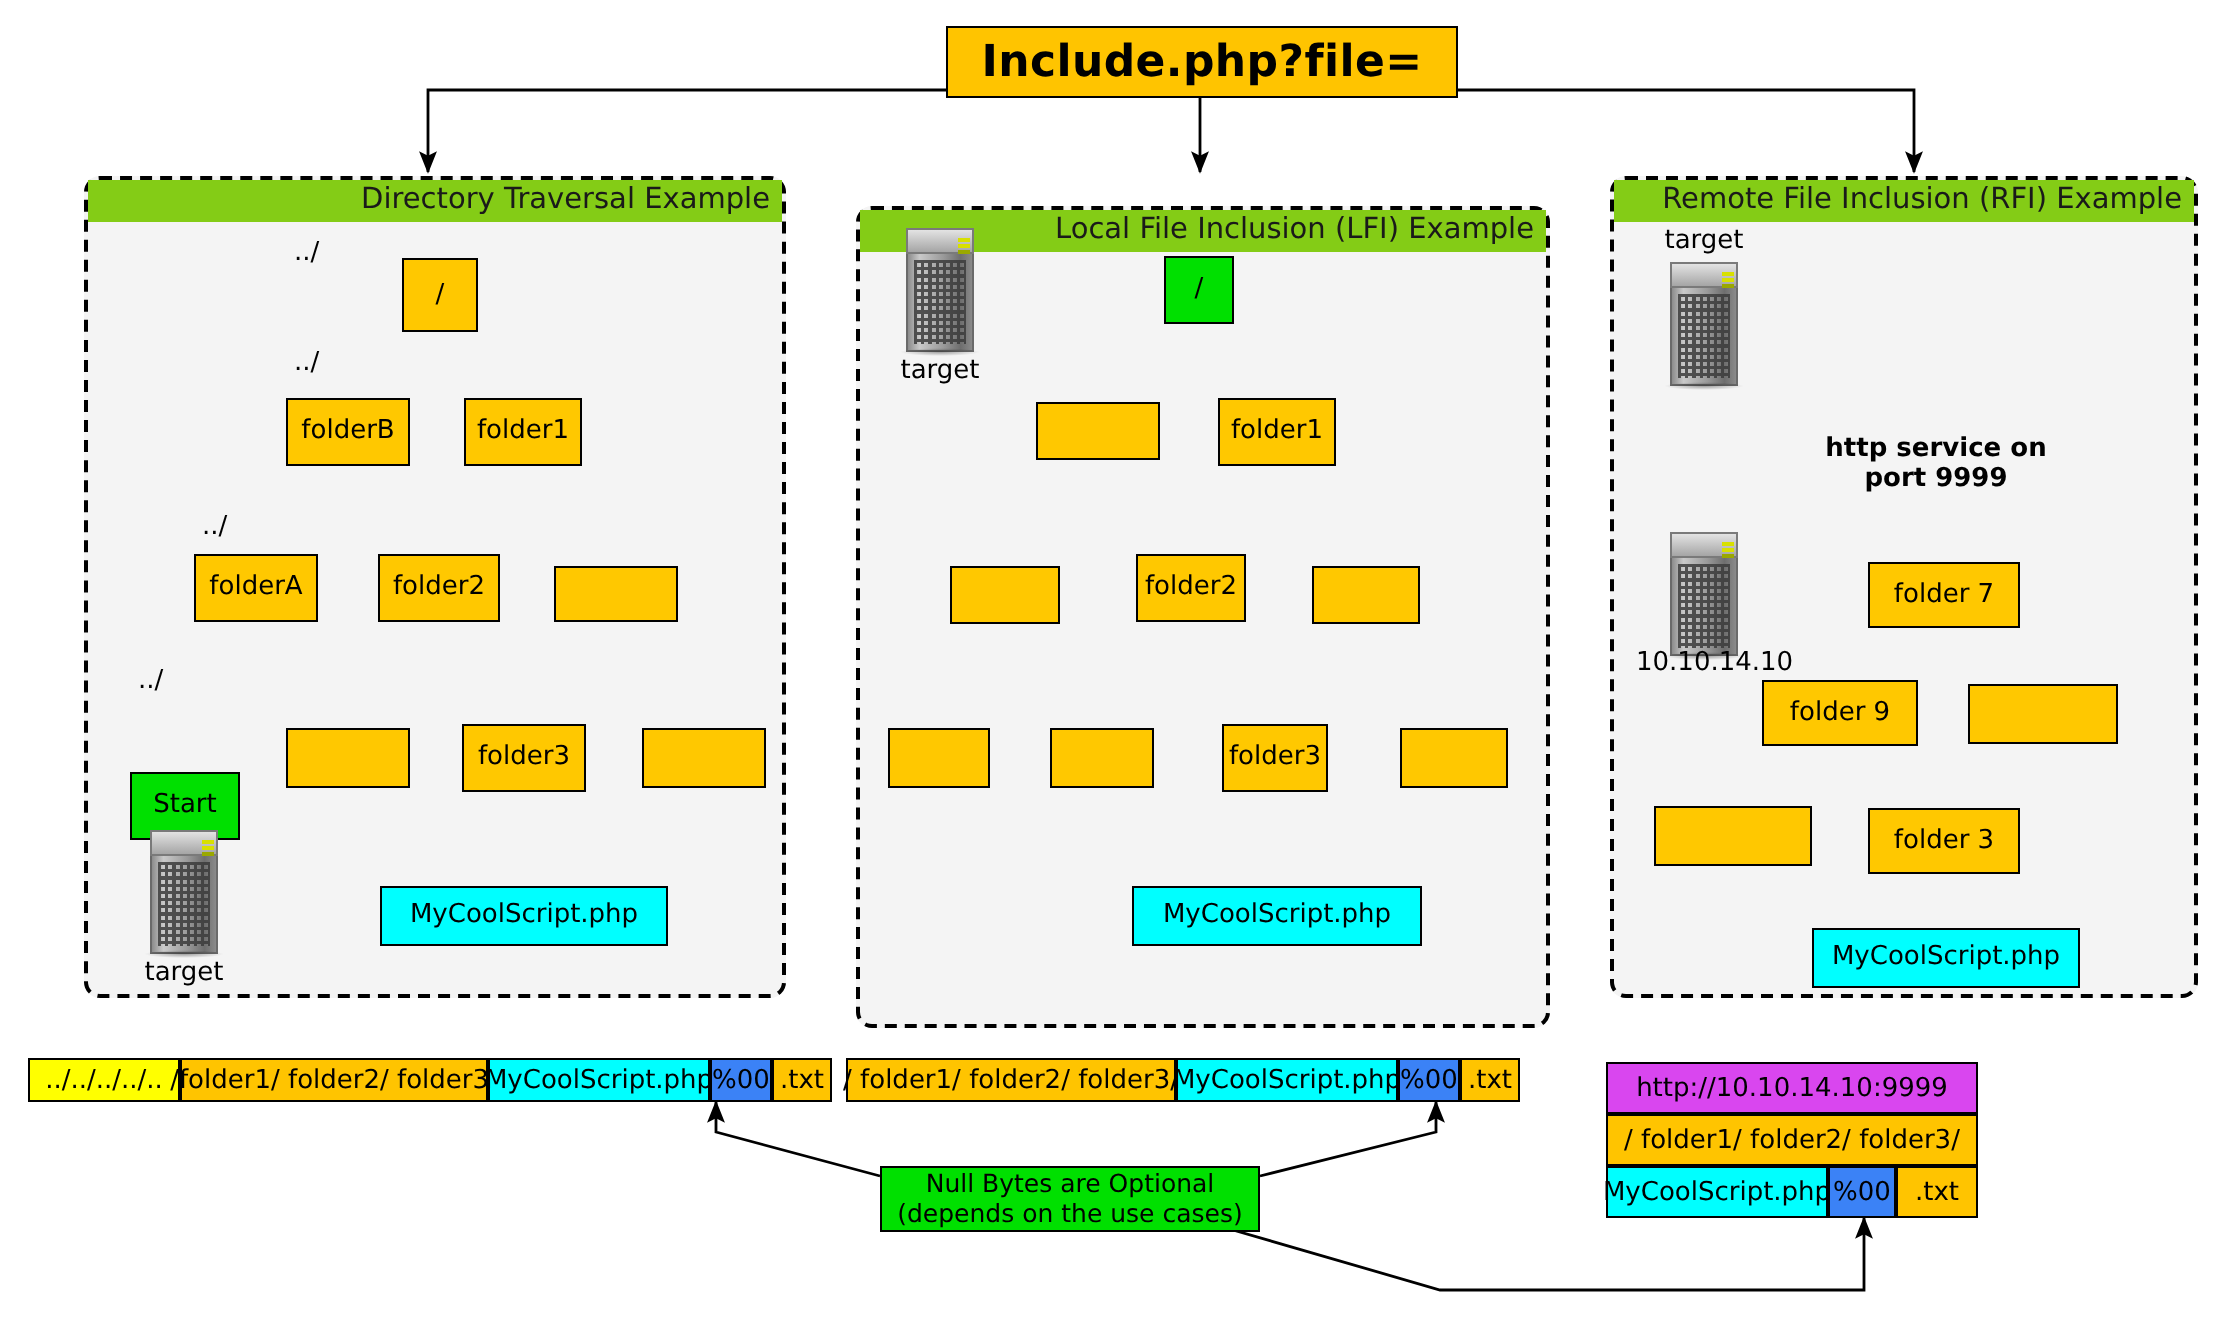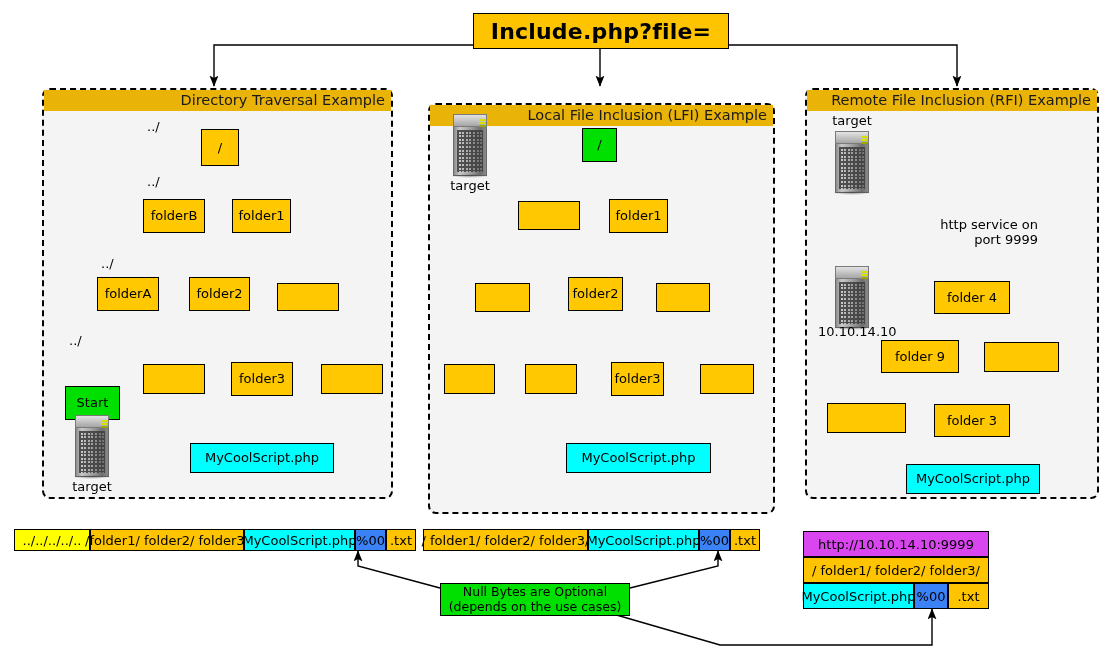--- a/index.html
+++ b/index.html
@@ -2,37 +2,37 @@
 <html><head>
 <meta charset="utf-8">
 <style>
   html,body{margin:0;padding:0;background:#ffffff;}
   body{width:1109px;height:672px;position:relative;overflow:hidden;
        font-family:"DejaVu Sans","Liberation Sans",sans-serif;}
   #stage{position:absolute;left:0;top:0;width:1109px;height:672px;}
   svg.layer{position:absolute;left:0;top:0;width:1109px;height:672px;pointer-events:none;}
 
   .panel{position:absolute;border:2px dashed #000;border-radius:8px;background:#f4f4f4;box-sizing:border-box;}
-  .panel-title{position:absolute;left:0;top:0;right:0;height:21px;background:#eab308;
+  .panel-title{position:absolute;left:0;top:0;right:0;height:21px;background:#84cc16;
                text-align:right;font-size:14.5px;color:#1a1a1a;line-height:21px;padding-right:6px;
                box-sizing:border-box;border-bottom:0;}
 
   .node{position:absolute;box-sizing:border-box;border:1px solid #000;
         display:flex;align-items:center;justify-content:center;
         font-size:13px;color:#000;text-align:center;line-height:1.05;}
   .n-yellow{background:#ffc800;}
   .n-green{background:#00e000;}
   .n-cyan{background:#00ffff;}
 
   .title-box{position:absolute;background:#ffc400;border:1px solid #000;
              font-weight:bold;font-size:22px;color:#000;
              display:flex;align-items:center;justify-content:center;letter-spacing:.2px;}
 
   .plain{position:absolute;font-size:13px;color:#000;white-space:pre;line-height:1.15;}
-  .plain.c{text-align:right;}
+  .plain.c{text-align:center;font-weight:bold;}
 
   
   .host{position:absolute;width:40px;height:62px;}
   .host .body{position:absolute;left:3px;top:0;width:34px;height:62px;
     background:linear-gradient(to right,#8c8c8c 0%,#c9c9c9 18%,#9a9a9a 55%,#6e6e6e 82%,#8a8a8a 100%);
     border:1px solid #6a6a6a;box-sizing:border-box;}
   .host .top{position:absolute;left:3px;top:0;width:34px;height:13px;
     background:linear-gradient(to bottom,#e3e3e3,#a5a5a5);border:1px solid #7a7a7a;box-sizing:border-box;}
   .host .grid{position:absolute;left:7px;top:16px;width:26px;height:42px;
     background-image:repeating-linear-gradient(to right,#3c3c3c 0 1.6px,transparent 1.6px 3.6px),
@@ -216,21 +216,21 @@
   <div class="host" style="left:832px;top:266px;">
     <div class="body"></div>
       <div class="top"></div>
       <div class="grid"></div>
       <div class="led"></div>
       <div class="shadow"></div>
   </div>
   <div class="plain" style="left:818px;top:325px;text-align:center;">10.10.14.10</div>
 
   <div class="node n-yellow" style="left:934px;top:281px;width:76px;height:33px;">
-    <span>folder 4</span>
+    <span>folder 7</span>
   </div>
   <div class="node n-yellow" style="left:881px;top:340px;width:78px;height:33px;">
     <span>folder 9</span>
   </div>
   <div class="node n-yellow" style="left:984px;top:342px;width:75px;height:30px;"></div>
   <div class="node n-yellow" style="left:827px;top:403px;width:79px;height:30px;"></div>
   <div class="node n-yellow" style="left:934px;top:404px;width:76px;height:33px;">
     <span>folder 3</span>
   </div>
   <div class="node n-cyan" style="left:906px;top:464px;width:134px;height:30px;">

